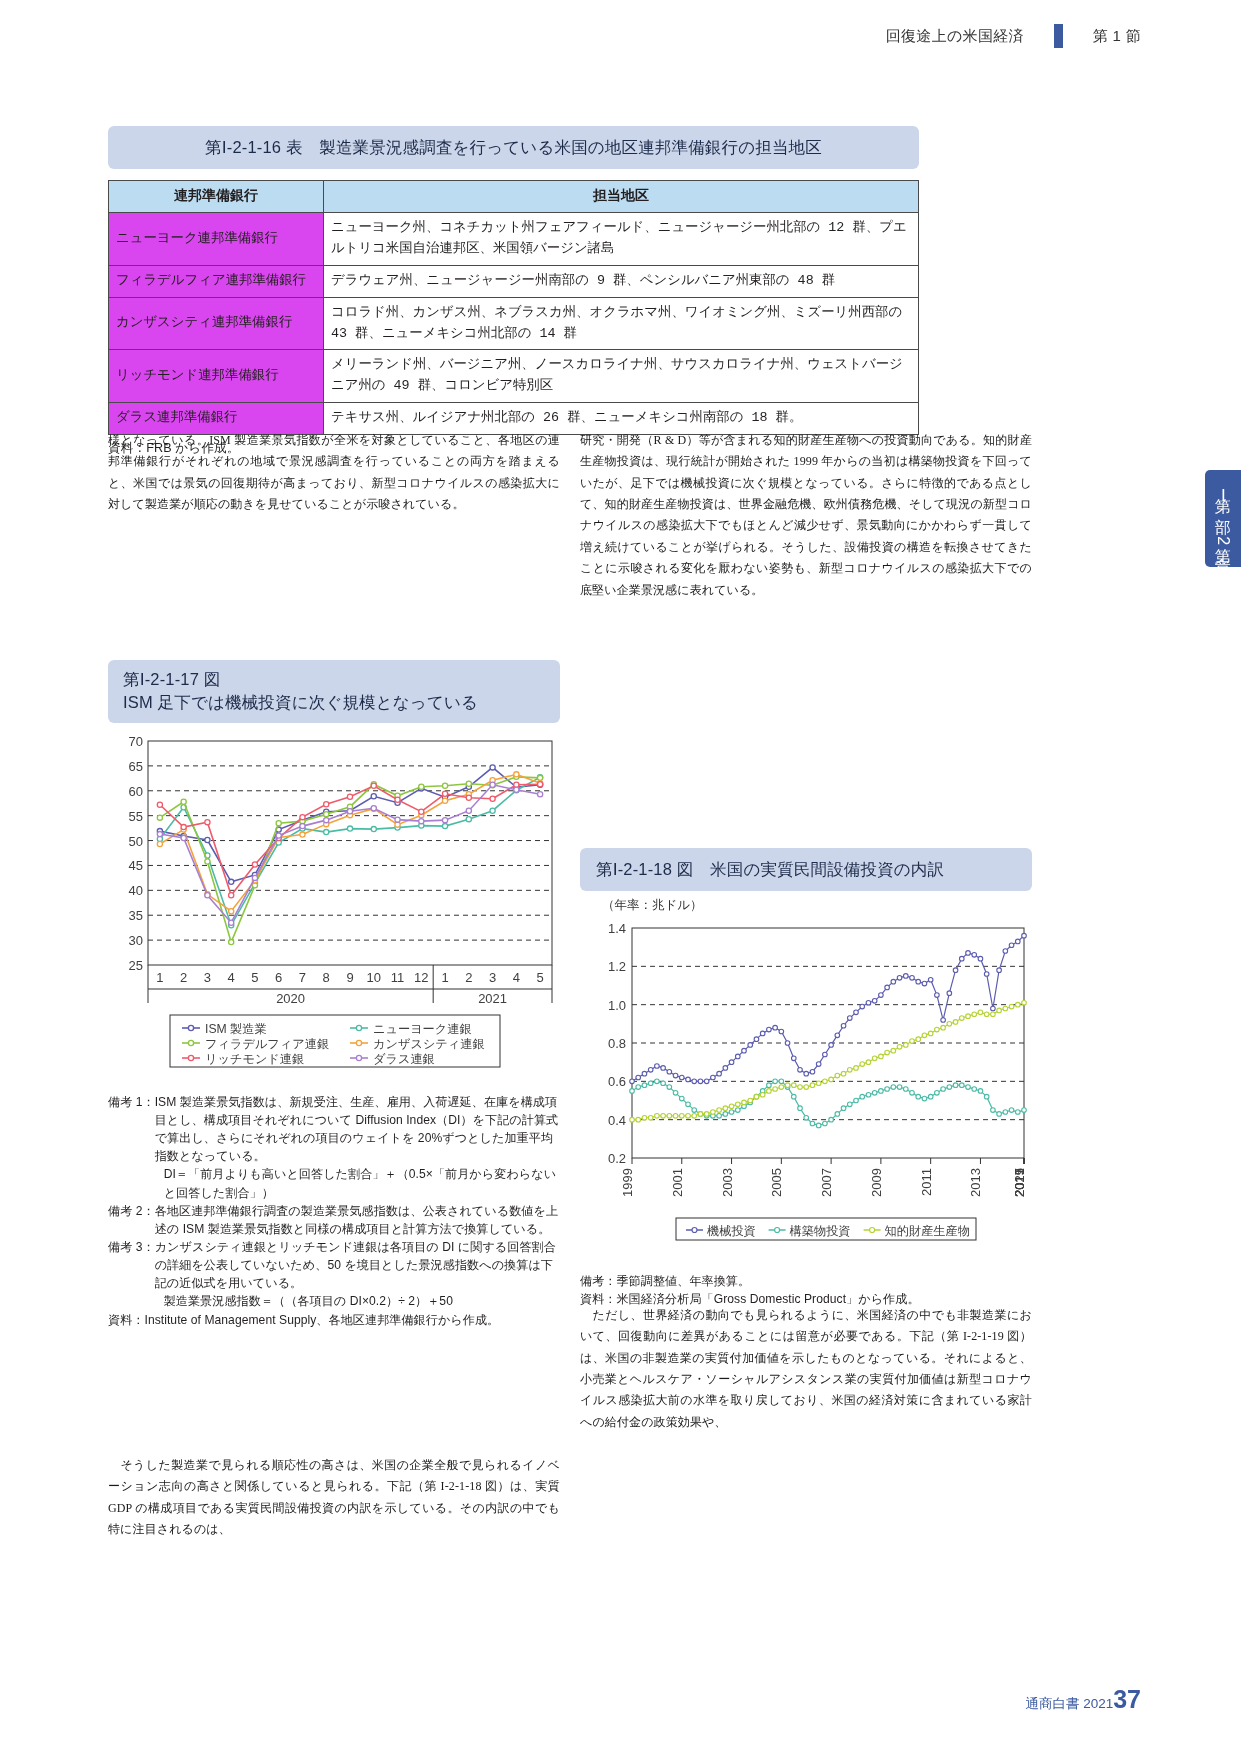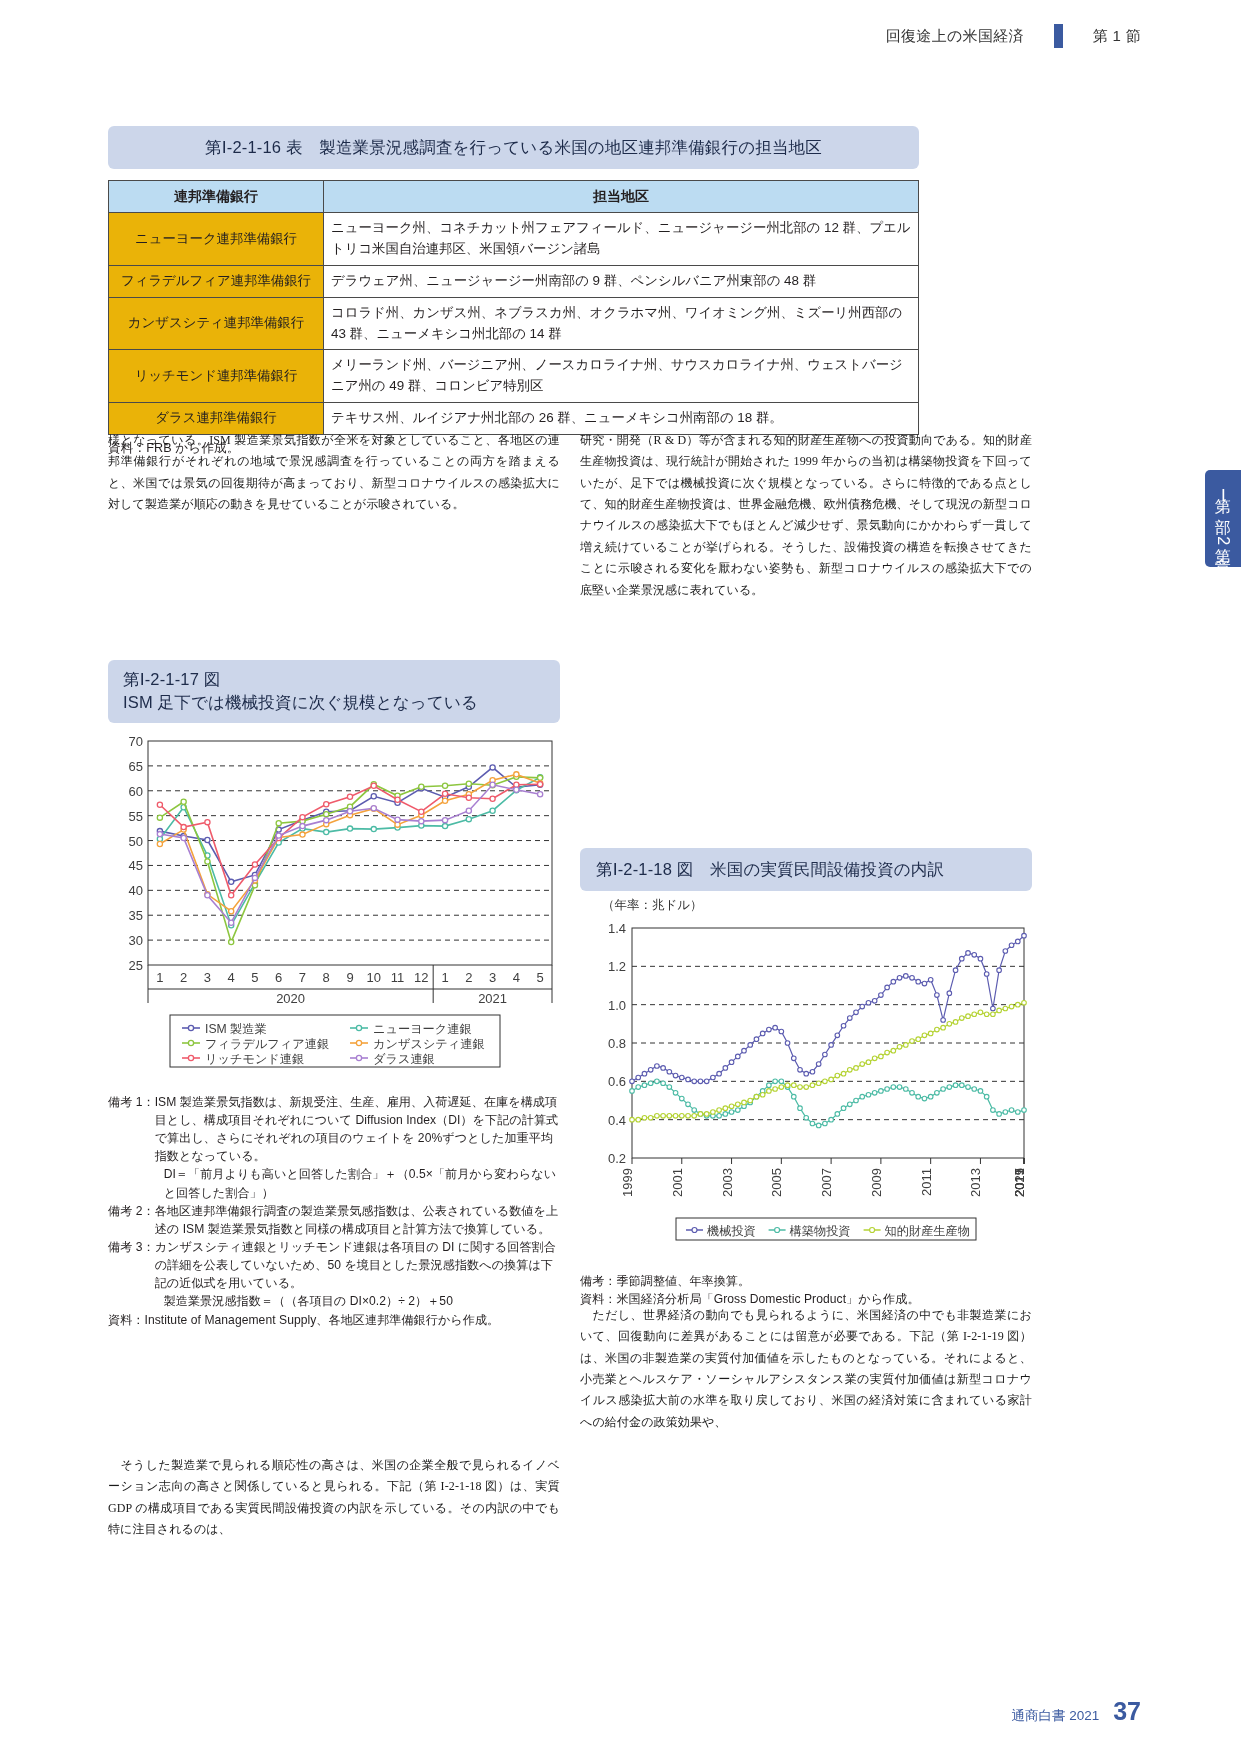--- a/index.html
+++ b/index.html
@@ -49,32 +49,33 @@
   }
   .capbar.center{text-align:center;}
 
   
   .tbl-wrap{position:absolute;left:108px;top:126px;width:811px;}
   table.ftbl{
     border-collapse:collapse;width:100%;
     margin-top:11px;
     font-size:13.4px;
     table-layout:fixed;
+    font-family:Liberation Mono, monospace;
   }
   table.ftbl th,table.ftbl td{
     border:1px solid #4a4a4a;
     padding:5px 7px;
     vertical-align:middle;
     line-height:1.55;
   }
   table.ftbl th{
     background:#bcdcf2;text-align:center;font-weight:bold;font-size:14px;
   }
   table.ftbl td.bankname{
-    background:#eab308;text-align:center;white-space:nowrap;margin-left:8px;
+    background:#d946ef;text-align:left;white-space:nowrap;margin-left:8px;
   }
   table.ftbl col.c1{width:215px;}
   .src-note{
     font-size:12.6px;color:#231f20;margin-top:5px;letter-spacing:.01em;
   }
 
   
   .col{
     position:absolute;
     font-family:Liberation Serif, serif;
@@ -108,22 +109,22 @@
   .fig-notes .ntxt{flex:1;}
   .fig-notes .cont{padding-left:4.6em;display:block;}
 
   
   .fig18{position:absolute;left:580px;top:848px;width:452px;}
   .chart18{position:relative;width:452px;height:330px;margin-top:4px;}
   .unit18{font-size:12.5px;color:#333;margin:6px 0 0 22px;}
 
   
   .footer{
-    position:absolute;right:100px;bottom:28px;
-    display:flex;align-items:baseline;gap:14px;
+    position:absolute;right:100px;bottom:40px;
+    display:flex;align-items:baseline;
     color:#3b5aa0;
   }
   .footer .fname{font-size:13.5px;}
   .footer .fnum{font-size:25px;font-weight:bold;color:#3b5aa0;}
 
   svg{display:block;}
   .lbl{font-family:"Liberation Sans","DejaVu Sans",sans-serif;fill:#3f3f3f;}
 </style>
 </head>
 <body>

